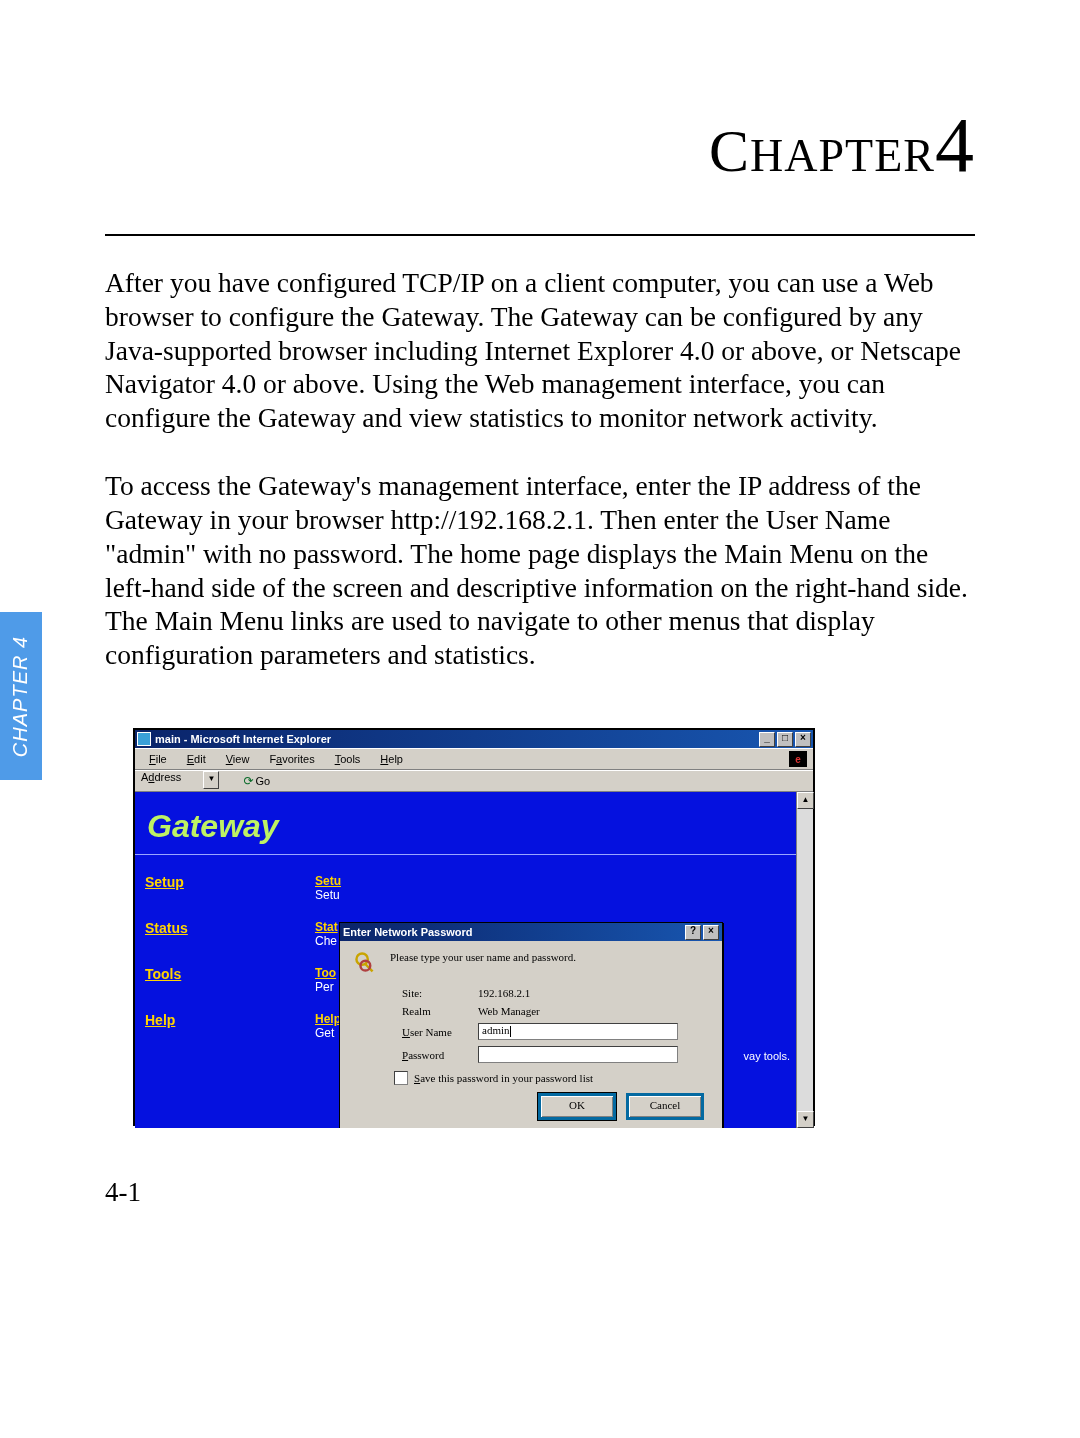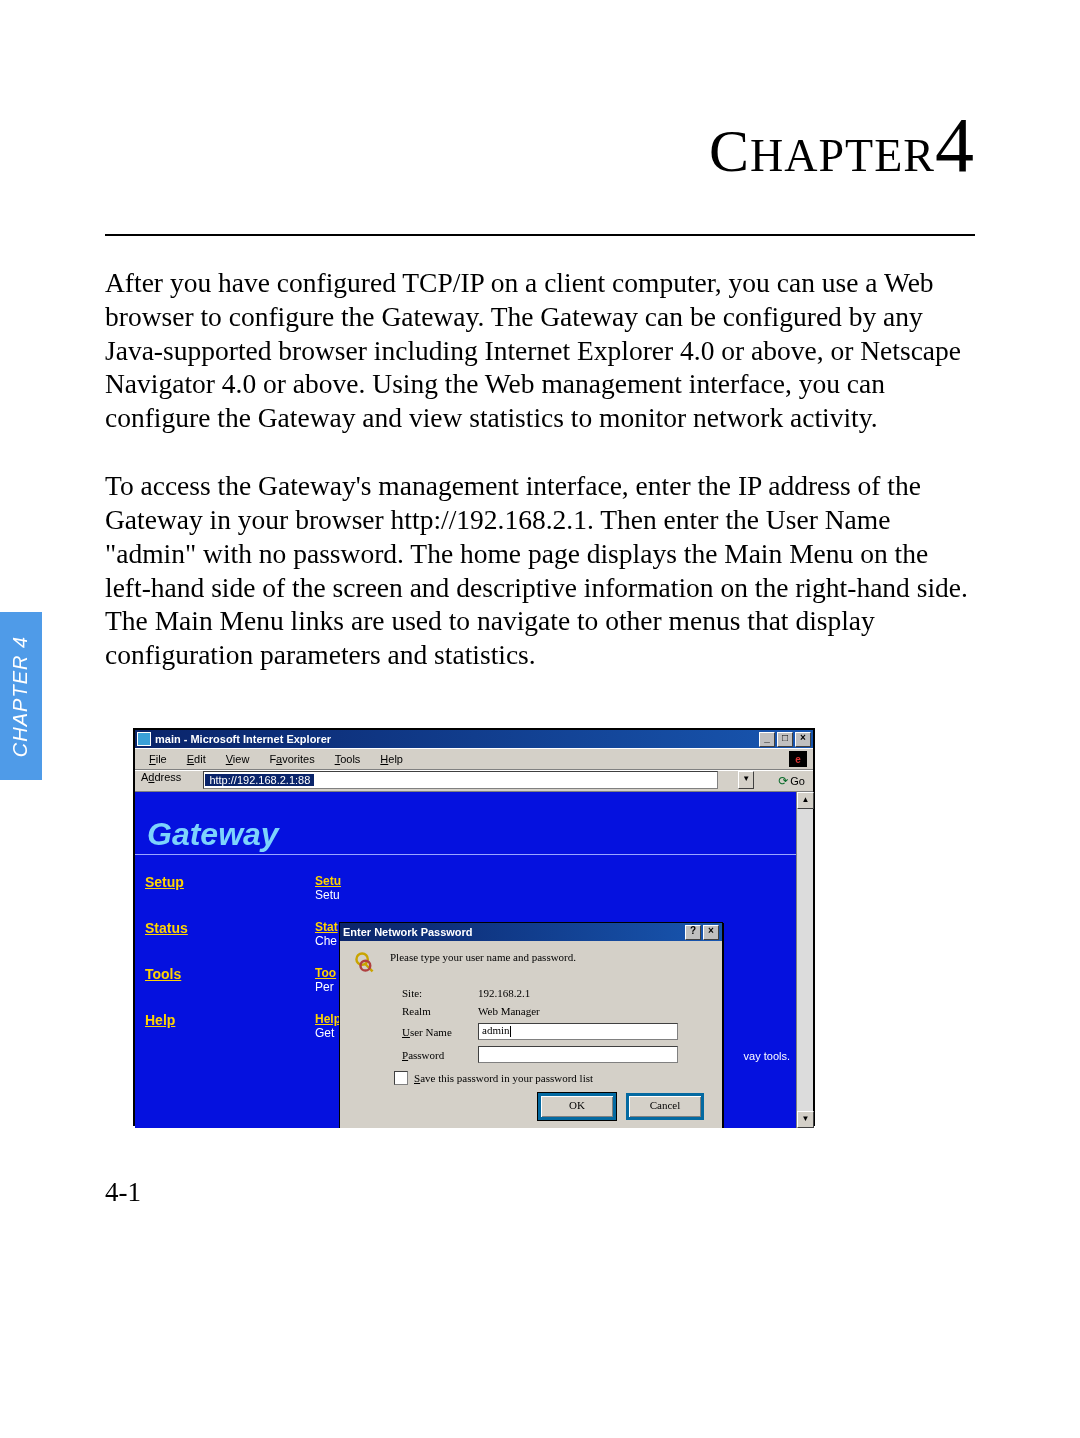--- a/index.html
+++ b/index.html
@@ -247,25 +247,25 @@
     font-size: 8px;
     text-align: center;
     line-height: 13px;
   }
   .ie-scroll-btn.top { top: 0; }
   .ie-scroll-btn.bot { bottom: 0; }
 
   .gw-brand {
     position: absolute;
     left: 12px;
-    top: 24px;
+    top: 16px;
     font-family: "Arial Black", Arial, sans-serif;
     font-style: italic;
     font-weight: 900;
-    color: #7dd3fc;
+    color: #bef264;
     font-size: 32px;
   }
   .gw-hr {
     position: absolute;
     left: 0; right: 0;
     top: 56px;
     border: 0;
     border-top: 1px solid #9aa6ff;
   }
   .gw-sidebar {
@@ -452,23 +452,20 @@
         <div class="ie-menu-item"><span class="ul">V</span>iew</div>
         <div class="ie-menu-item">F<span class="ul">a</span>vorites</div>
         <div class="ie-menu-item"><span class="ul">T</span>ools</div>
         <div class="ie-menu-item"><span class="ul">H</span>elp</div>
       </div>
       <div class="ie-logo">e</div>
     </div>
 
     <div class="ie-address-row">
       <span class="ie-addr-label">A<span class="ul">d</span>dress</span>
-      <div class="ie-addr-box">
-        <span class="ie-addr-sel">http://192.168.2.1:88</span>
-      </div>
       <div class="ie-addr-dd">▼</div>
       <div class="ie-go">
         <span class="ie-go-icon">⟳</span>
         <span>Go</span>
       </div>
     </div>
 
     <div class="ie-content">
       <div class="ie-viewport">
         <div class="gw-brand">Gateway</div>

